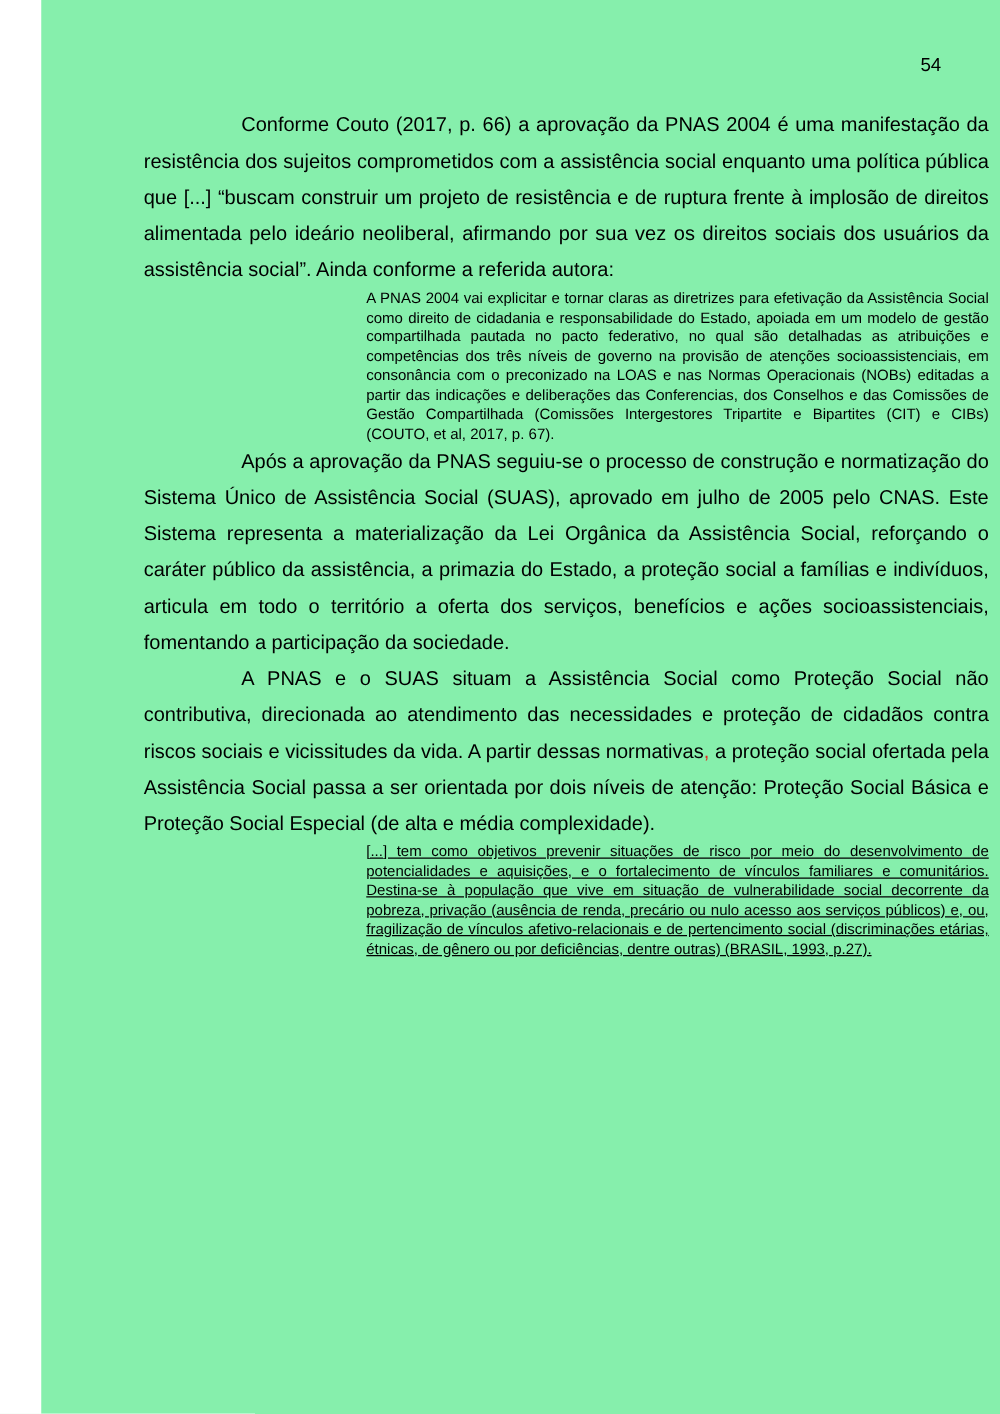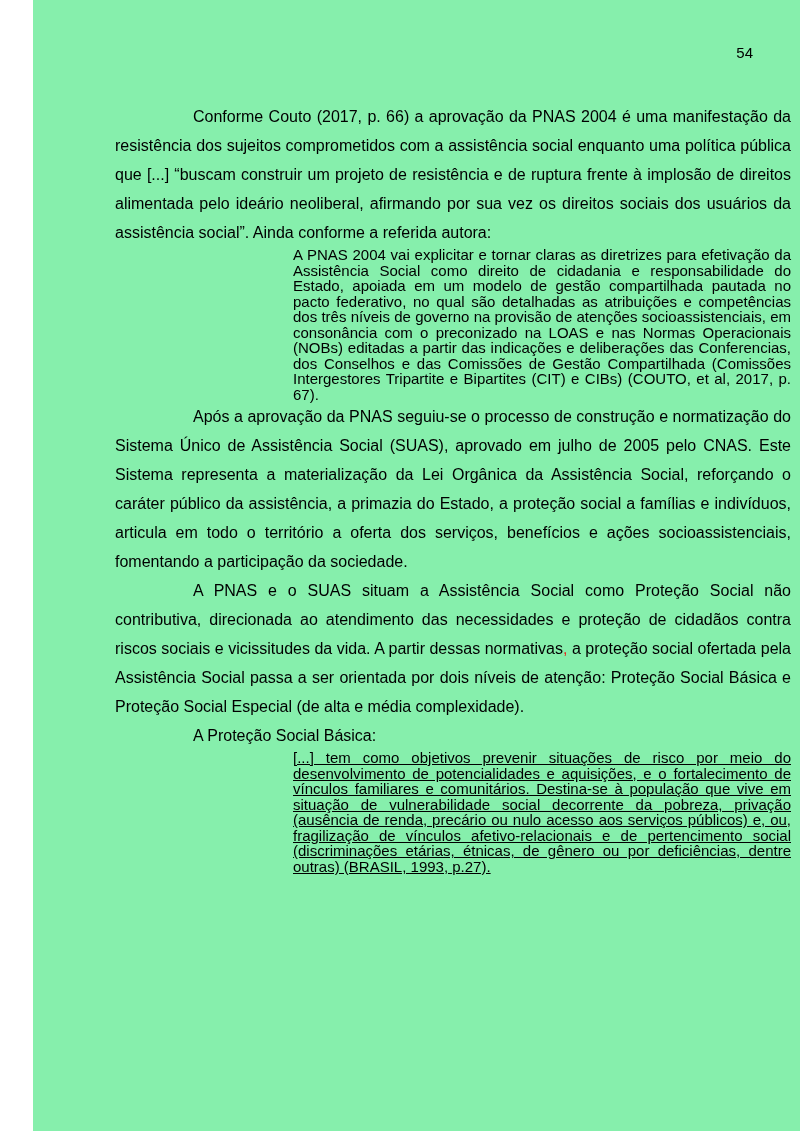--- a/index.html
+++ b/index.html
@@ -19,36 +19,36 @@
   }
   .page-number {
     position: absolute;
     top: 44px;
     right: 80px;
     font-size: 15px;
     line-height: 18px;
   }
   .content {
     position: absolute;
-    top: 16px;
+    top: 0;
     left: 82px;
     width: 676px;
     padding-top: 86px;
   }
   p.body {
     margin: 0;
     font-size: 16px;
     line-height: 29px;
     text-align: justify;
     text-indent: 78px;
   }
   blockquote.quote {
     margin: 0 0 0 178px;
     padding: 0;
-    font-size: 15px;
+    font-size: 12px;
     line-height: 15.5px;
     text-align: justify;
   }
   .mt-bq1 { margin-top: 17px; }
   .mt-p2  { margin-top: 32px; }
   .mt-head{ margin-top: 12px; }
   .mt-bq2 { margin-top: 13px; text-decoration: underline; }
   .red-mark { color: #e5251b; }
 </style>
 </head>
@@ -61,18 +61,17 @@
   <main class="content">
 
     <p class="body">Conforme Couto (2017, p. 66) a aprovação da PNAS 2004 é uma manifestação da resistência dos sujeitos comprometidos com a assistência social enquanto uma política pública que [...] “buscam construir um projeto de resistência e de ruptura frente à implosão de direitos alimentada pelo ideário neoliberal, afirmando por sua vez os direitos sociais dos usuários da assistência social”. Ainda conforme a referida autora:</p>
 
     <blockquote class="quote mt-bq1">A PNAS 2004 vai explicitar e tornar claras as diretrizes para efetivação da Assistência Social como direito de cidadania e responsabilidade do Estado, apoiada em um modelo de gestão compartilhada pautada no pacto federativo, no qual são detalhadas as atribuições e competências dos três níveis de governo na provisão de atenções socioassistenciais, em consonância com o preconizado na LOAS e nas Normas Operacionais (NOBs) editadas a partir das indicações e deliberações das Conferencias, dos Conselhos e das Comissões de Gestão Compartilhada (Comissões Intergestores Tripartite e Bipartites (CIT) e CIBs) (COUTO, et al, 2017, p. 67).</blockquote>
 
     <p class="body mt-p2">Após a aprovação da PNAS seguiu-se o processo de construção e normatização do Sistema Único de Assistência Social (SUAS), aprovado em julho de 2005 pelo CNAS. Este Sistema representa a materialização da Lei Orgânica da Assistência Social, reforçando o caráter público da assistência, a primazia do Estado, a proteção social a famílias e indivíduos, articula em todo o território a oferta dos serviços, benefícios e ações socioassistenciais, fomentando a participação da sociedade.</p>
 
     <p class="body"><span>A PNAS e o SUAS situam a Assistência Social como Proteção Social não contributiva, direcionada ao atendimento das necessidades e proteção de cidadãos contra riscos sociais e vicissitudes da vida. A partir dessas normativas</span><span class="red-mark" style="color: rgb(229, 37, 27);">,</span><span> a proteção social ofertada pela Assistência Social passa a ser orientada por dois níveis de atenção: Proteção Social Básica e Proteção Social Especial (de alta e média complexidade).</span></p>
 
-    <p class="body mt-head">A Proteção Social Básica:</p>
 
     <blockquote class="quote mt-bq2">[...] tem como objetivos prevenir situações de risco por meio do desenvolvimento de potencialidades e aquisições, e o fortalecimento de vínculos familiares e comunitários. Destina-se à população que vive em situação de vulnerabilidade social decorrente da pobreza, privação (ausência de renda, precário ou nulo acesso aos serviços públicos) e, ou, fragilização de vínculos afetivo-relacionais e de pertencimento social (discriminações etárias, étnicas, de gênero ou por deficiências, dentre outras) (BRASIL, 1993, p.27).</blockquote>
 
   </main>
 </div>
 
 </body></html>

